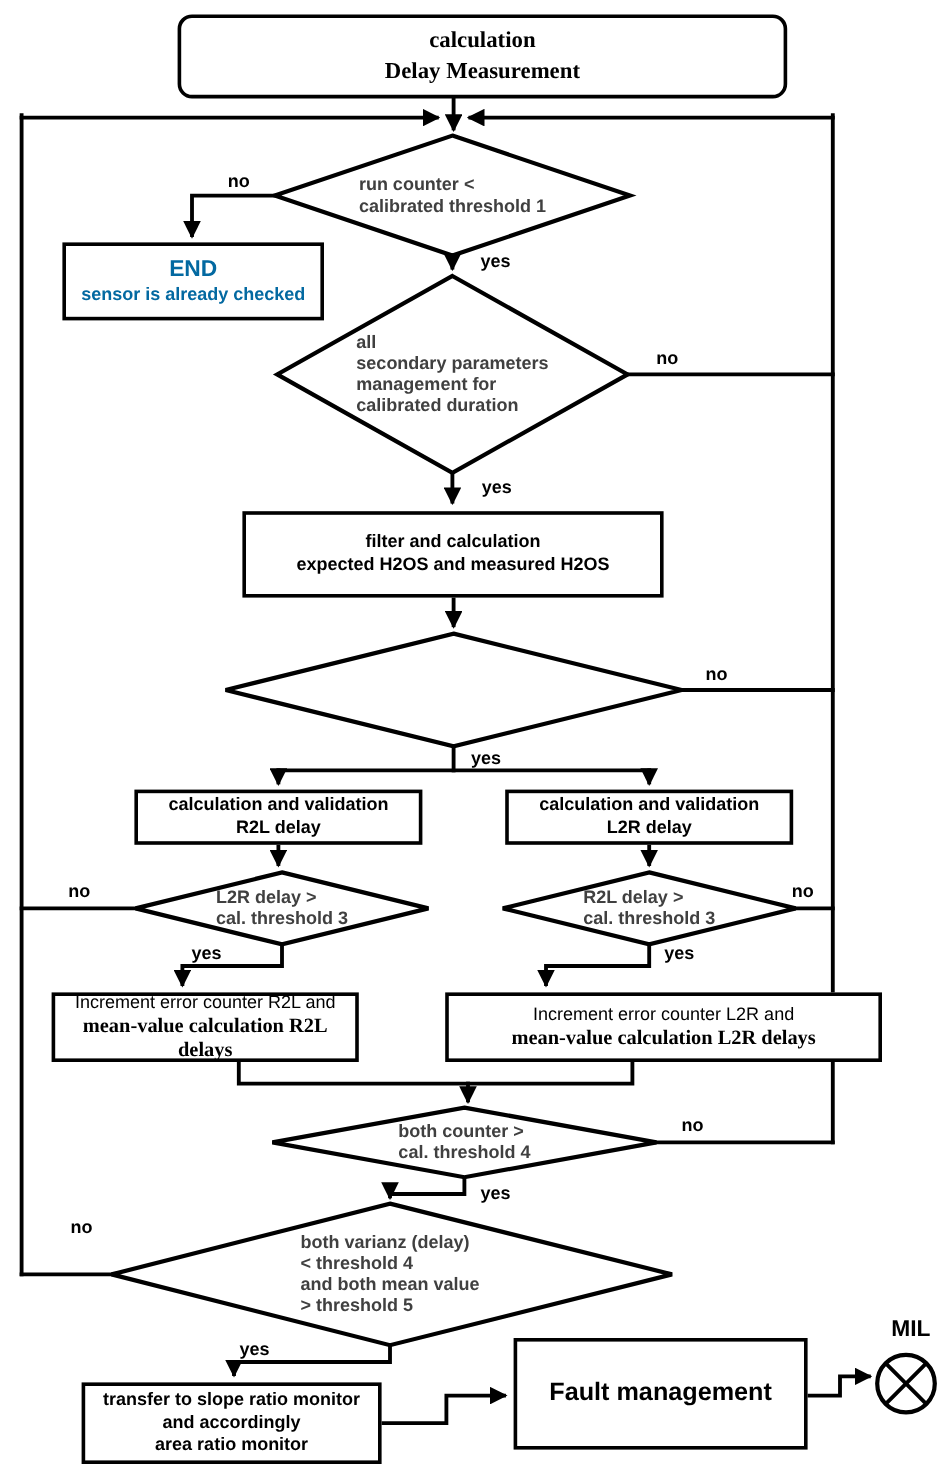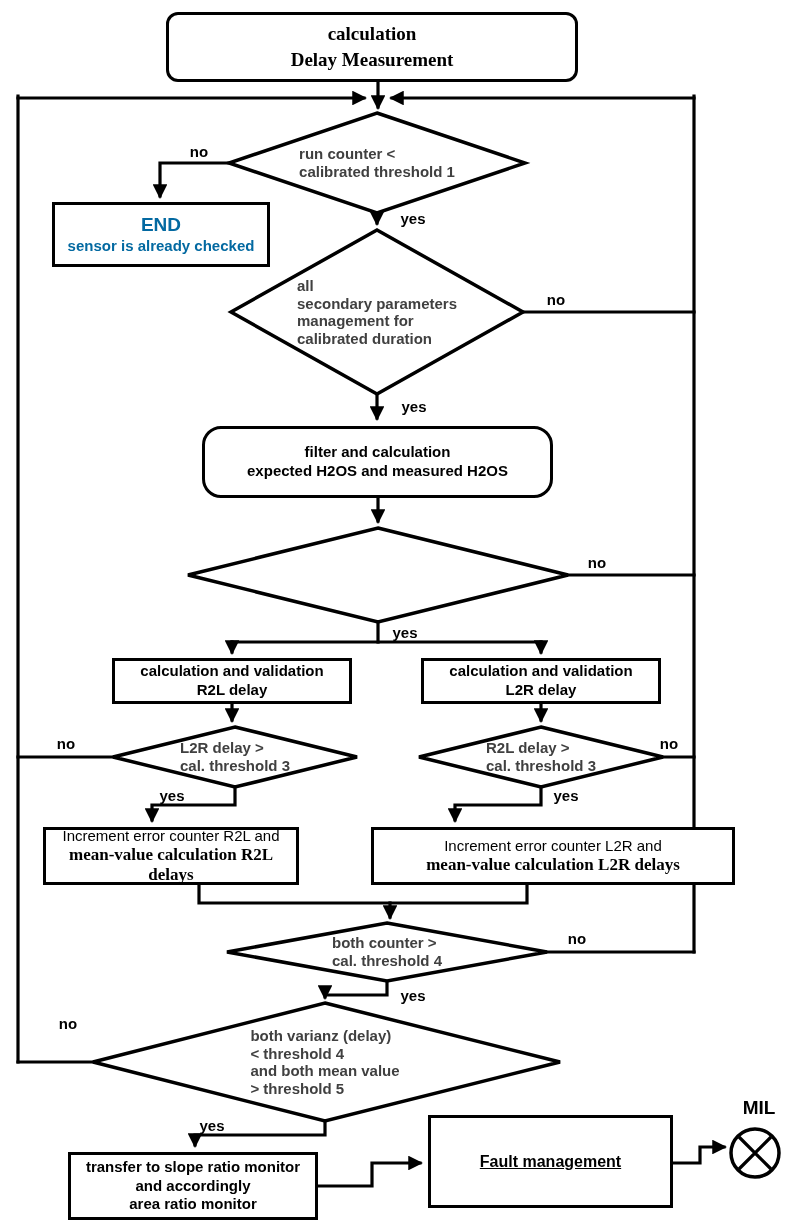--- a/index.html
+++ b/index.html
@@ -11,21 +11,21 @@
        text-align:center;font:bold 15px "Liberation Sans",sans-serif;line-height:1.25;color:#000;}
   .rounded{border-radius:12px;font:bold 19px "Liberation Serif",serif;line-height:1.35;}
   .dlabel{position:absolute;transform:translate(-50%,-50%);
           font:bold 15px "Liberation Sans",sans-serif;line-height:1.18;color:#404040;white-space:nowrap;}
   .elabel{position:absolute;transform:translate(-50%,-50%);
           font:bold 15px "Liberation Sans",sans-serif;color:#000;}
   .blue{color:#0369a1;}
   .end-title{font-size:19px;}
   .thin{font-weight:normal;}
   .serifbold{font:bold 17px "Liberation Serif",serif;}
-  .fault{font-size:16px;text-decoration:underline;}
+  .fault{font-size:21px;}
   .mil-label{position:absolute;transform:translate(-50%,-50%);font:bold 19px "Liberation Sans",sans-serif;color:#000000;}
 </style>
 </head>
 <body>
 
 <div class="canvas">
 
   <svg width="792" height="1230" viewBox="0 0 792 1230">
     <defs>
       <marker id="arw" viewBox="0 0 10 10" refX="8" refY="5" markerWidth="4.6" markerHeight="4.6" orient="auto-start-reverse">
@@ -71,21 +71,21 @@
       <polygon points="378,528 568,575 378,622 188,575"></polygon>
       <polygon points="235,727 357,757 235,787 113,757"></polygon>
       <polygon points="541,727 663,757 541,787 419,757"></polygon>
       <polygon points="387,923 547,952 387,981 227,952"></polygon>
       <polygon points="325,1003 560,1062 325,1121 93,1062"></polygon>
       <circle cx="755" cy="1153" r="24"></circle>
     </g>
     <path d="M739 1137 L771 1169 M771 1137 L739 1169" stroke="#000" stroke-width="3.2" fill="none"></path>
   </svg>
 
-  <div class="box rounded" style="left:148px;top:12px;width:412px;height:70px;margin-left:18px;">
+  <div class="box rounded" style="left:148px;top:12px;width:508px;height:70px;">
     <span>calculation</span>
     <span>Delay Measurement</span>
   </div>
 
   <div class="box" style="left:52px;top:202px;width:218px;height:65px;">
     <span class="blue end-title">END</span>
     <span class="blue">sensor is already checked</span>
   </div>
 
   <div class="dlabel" style="left:377px;top:163px;">
@@ -110,21 +110,21 @@
     <div>both counter &gt;</div>
     <div>cal. threshold 4</div>
   </div>
   <div class="dlabel" style="left:325px;top:1062px;">
     <div>both varianz (delay)</div>
     <div>&lt; threshold 4</div>
     <div>and both mean value</div>
     <div>&gt; threshold 5</div>
   </div>
 
-  <div class="box" style="left:202px;top:426px;width:351px;height:72px;border-radius:19px;">
+  <div class="box" style="left:202px;top:426px;width:351px;height:72px;">
     <span>filter and calculation</span>
     <span>expected H2OS and measured H2OS</span>
   </div>
   <div class="box" style="left:112px;top:658px;width:240px;height:46px;">
     <span>calculation and validation</span>
     <span>R2L delay</span>
   </div>
   <div class="box" style="left:421px;top:658px;width:240px;height:46px;">
     <span>calculation and validation</span>
     <span>L2R delay</span>

